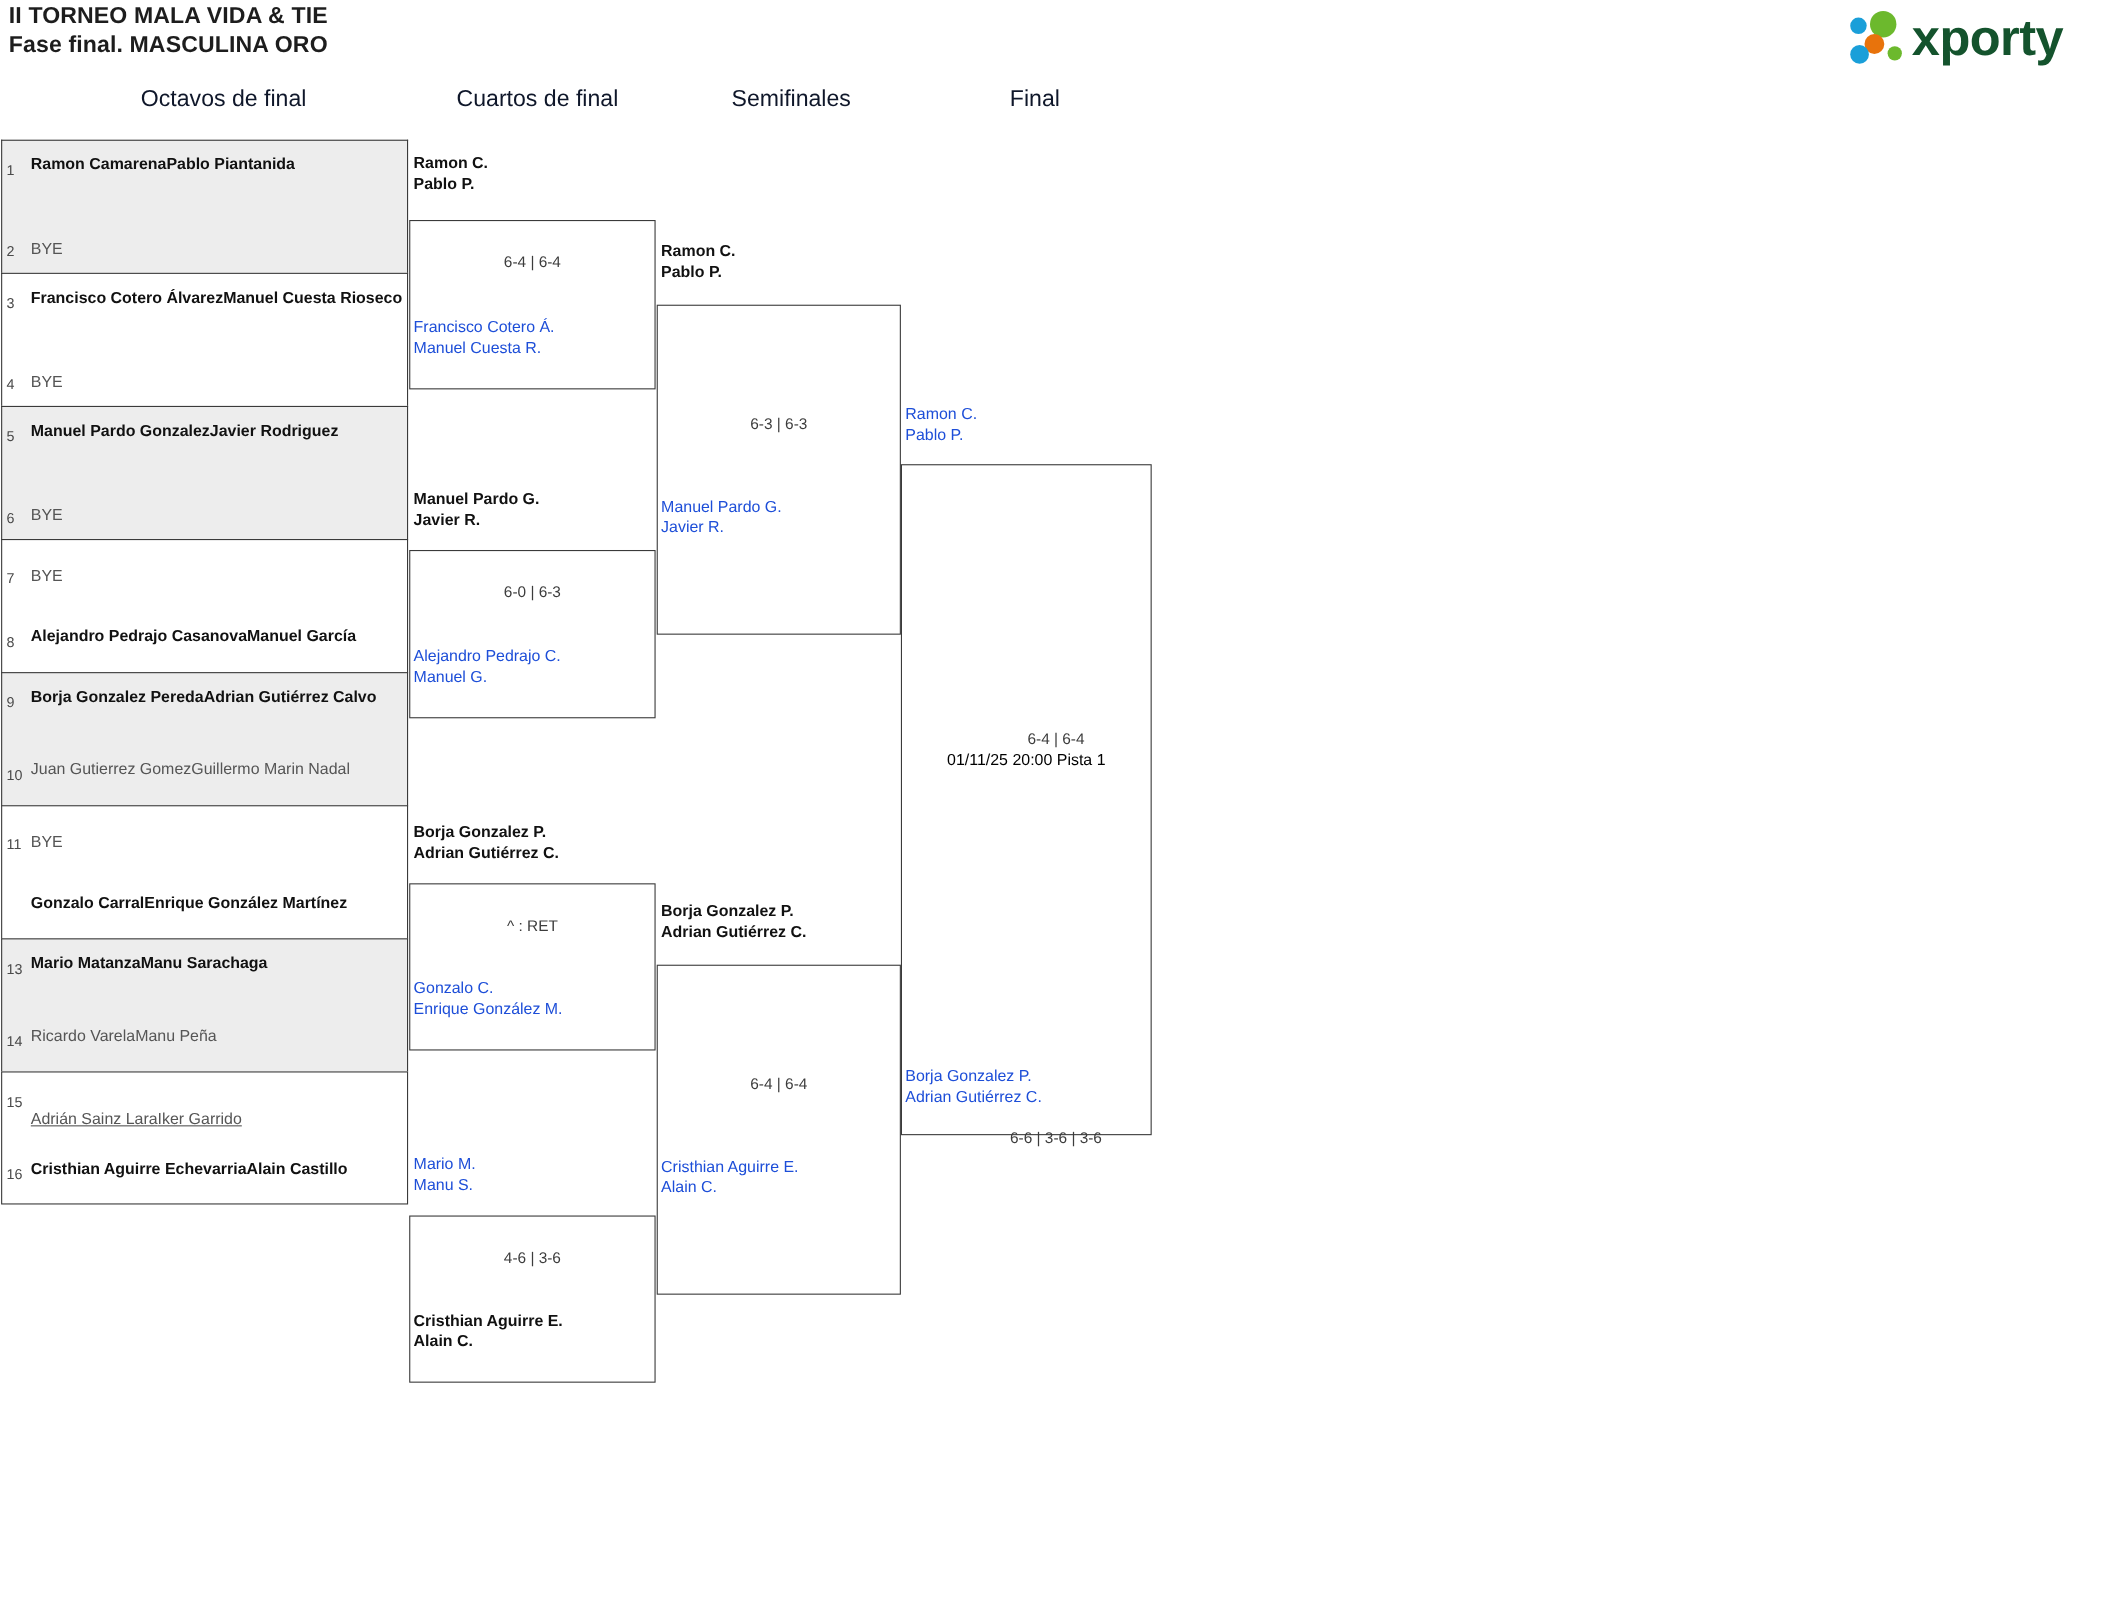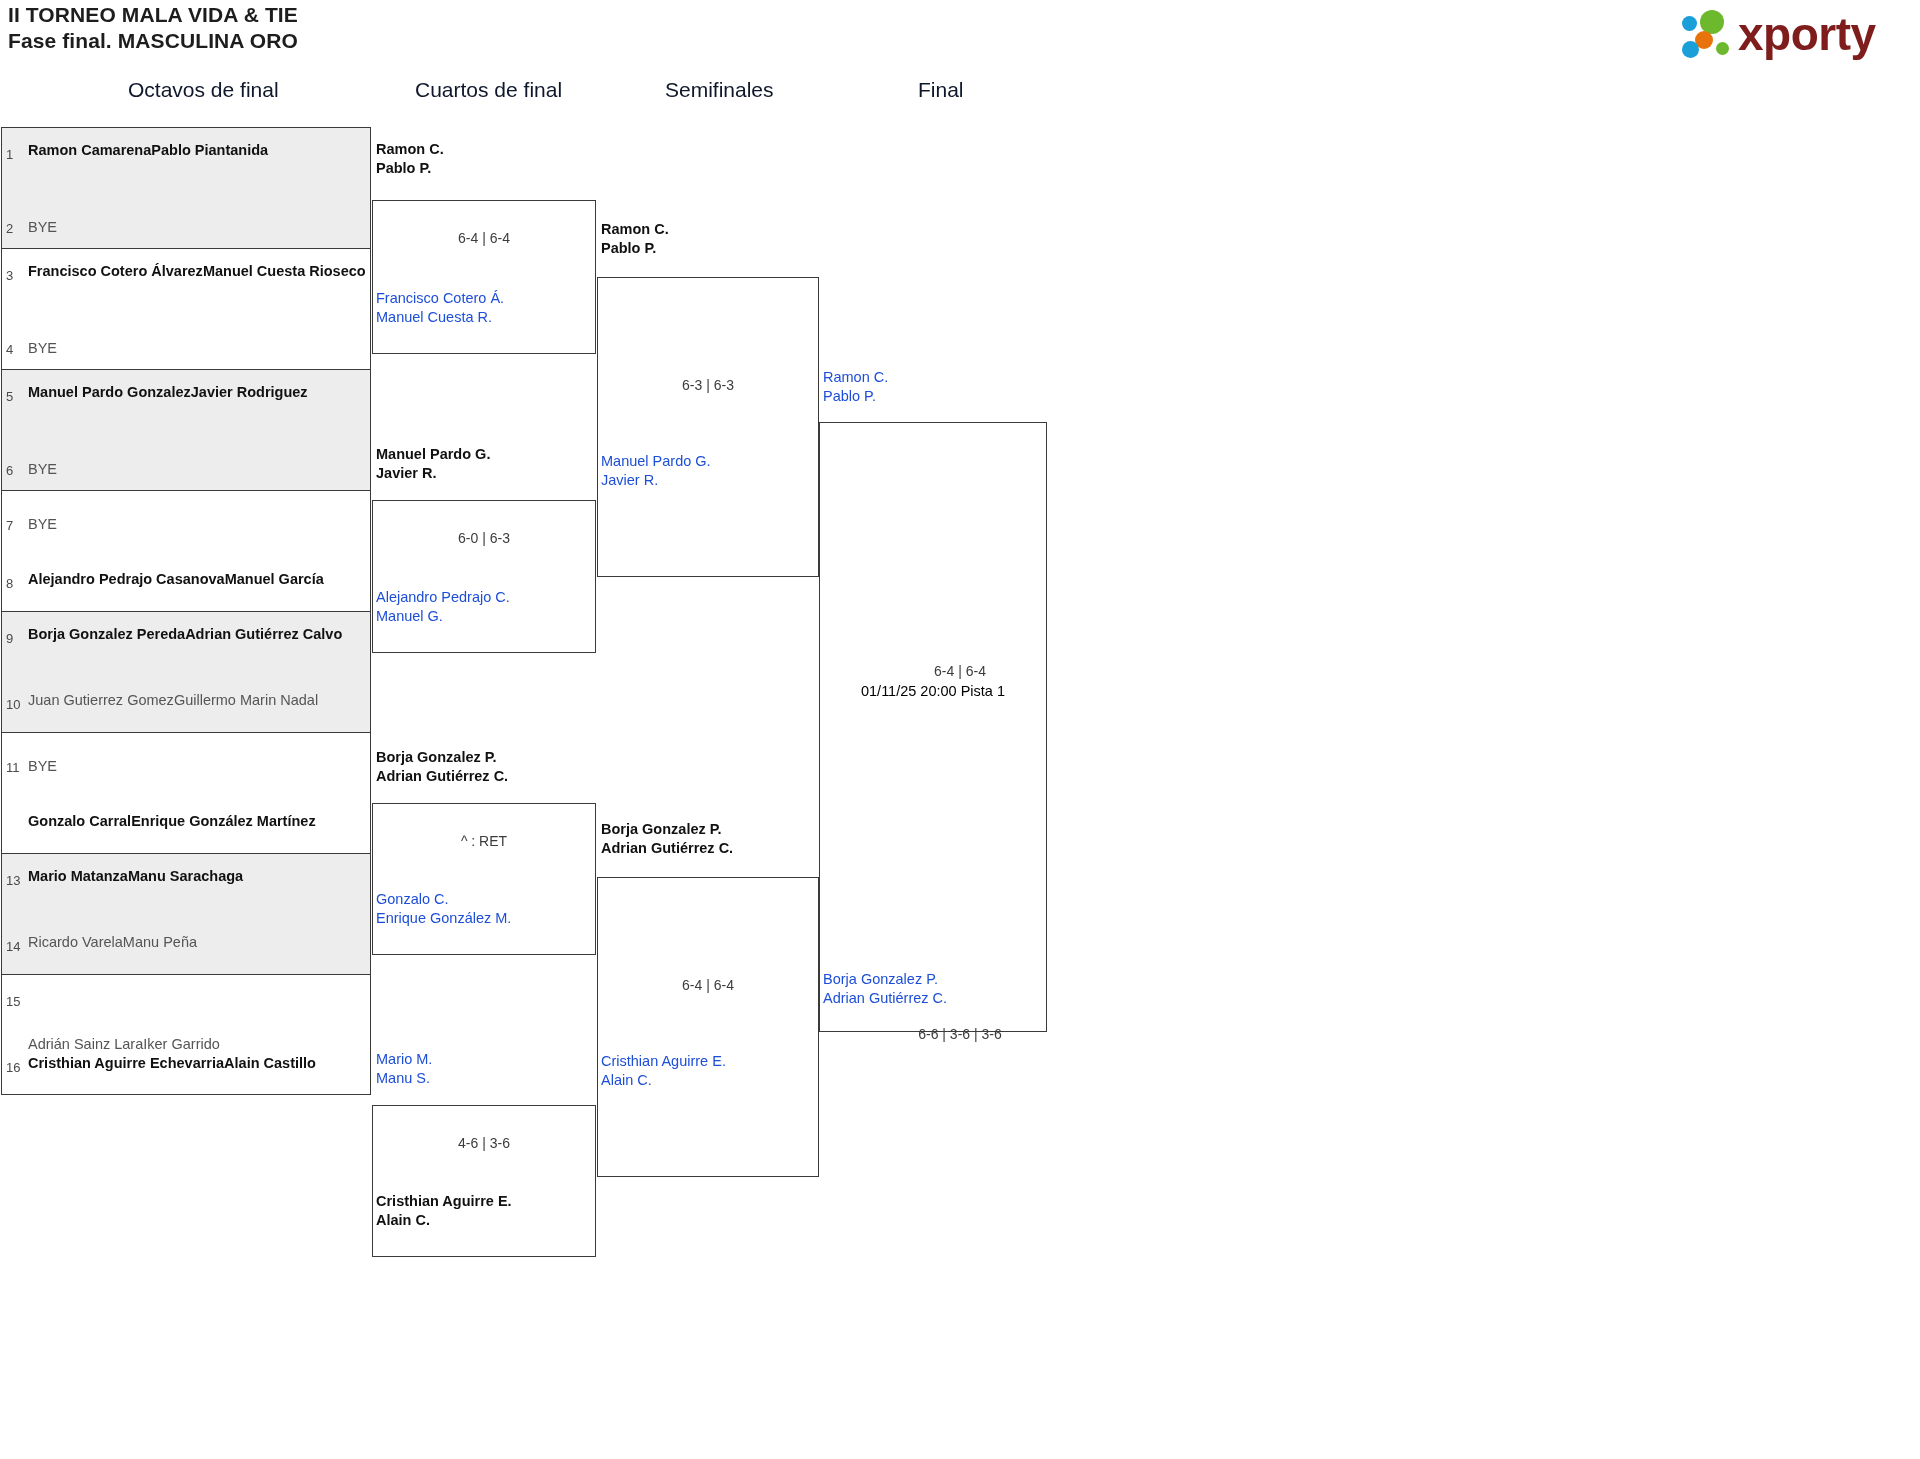--- a/index.html
+++ b/index.html
@@ -49,21 +49,21 @@
   .dot-a { left: 18px; top: 0px;  width: 24px; height: 24px; background: #6cb92d; }
   .dot-b { left: 0px;  top: 6px;  width: 15px; height: 15px; background: #1a9fd9; }
   .dot-c { left: 13px; top: 21px; width: 18px; height: 18px; background: #e8730c; }
   .dot-d { left: 0px;  top: 31px; width: 17px; height: 17px; background: #1a9fd9; }
   .dot-e { left: 34px; top: 32px; width: 13px; height: 13px; background: #6cb92d; }
   #logo-word {
     position: absolute;
     left: 56px; top: 2px;
     font-size: 46px;
     font-weight: bold;
-    color: #7f1d1d;
+    color: #14532d;
     letter-spacing: -0.5px;
     line-height: 52px;
   }
 
   
   .round-header {
     position: absolute;
     top: 78px;
     font-size: 21px;
     color: #0f172a;
@@ -213,21 +213,21 @@
     <div class="seed-num" style="top: 818px; margin-top: 47px;">12</div>
     <div class="seed-names winner" style="top: 812px;"><span class="ln">Gonzalo Carral</span><span class="ln">Enrique González Martínez</span></div>
     <div class="r1-block shaded" style="top: 853px; height: 121px;"></div>
     <div class="seed-num" style="top: 873px;">13</div>
     <div class="seed-names winner" style="top: 867px;"><span class="ln">Mario Matanza</span><span class="ln">Manu Sarachaga</span></div>
     <div class="seed-num" style="top: 939px;">14</div>
     <div class="seed-names loser" style="top: 933px;"><span class="ln">Ricardo Varela</span><span class="ln">Manu Peña</span></div>
     <div class="r1-block last" style="top: 974px; height: 121px;"></div>
     <div class="r1-score" style="top: 1025.5px;">6-6 | 3-6 | 3-6</div>
     <div class="seed-num" style="top: 994px;">15</div>
-    <div class="seed-names loser" style="top: 1035px;"><span class="ln">Adrián Sainz Lara</span><span class="ln">Iker Garrido</span></div>
+    <div class="seed-names loser" style="top: 1009px; text-decoration: underline;"><span class="ln">Adrián Sainz Lara</span><span class="ln">Iker Garrido</span></div>
     <div class="seed-num" style="top: 1060px;">16</div>
     <div class="seed-names winner" style="top: 1054px;"><span class="ln">Cristhian Aguirre Echevarria</span><span class="ln">Alain Castillo</span></div>
     <div class="slot winner" style="left: 376px; top: 140px;">
       <span class="ln">Ramon C.</span>
       <span class="ln">Pablo P.</span>
     </div>
     <div class="match-box" style="left: 372px; top: 200px; width: 224px; height: 154px;"></div>
     <div class="match-score" style="left: 372px; width: 224px; top: 230px;">6-4 | 6-4</div>
     <div class="slot loser" style="left: 376px; top: 289px;">
       <span class="ln">Francisco Cotero Á.</span>

